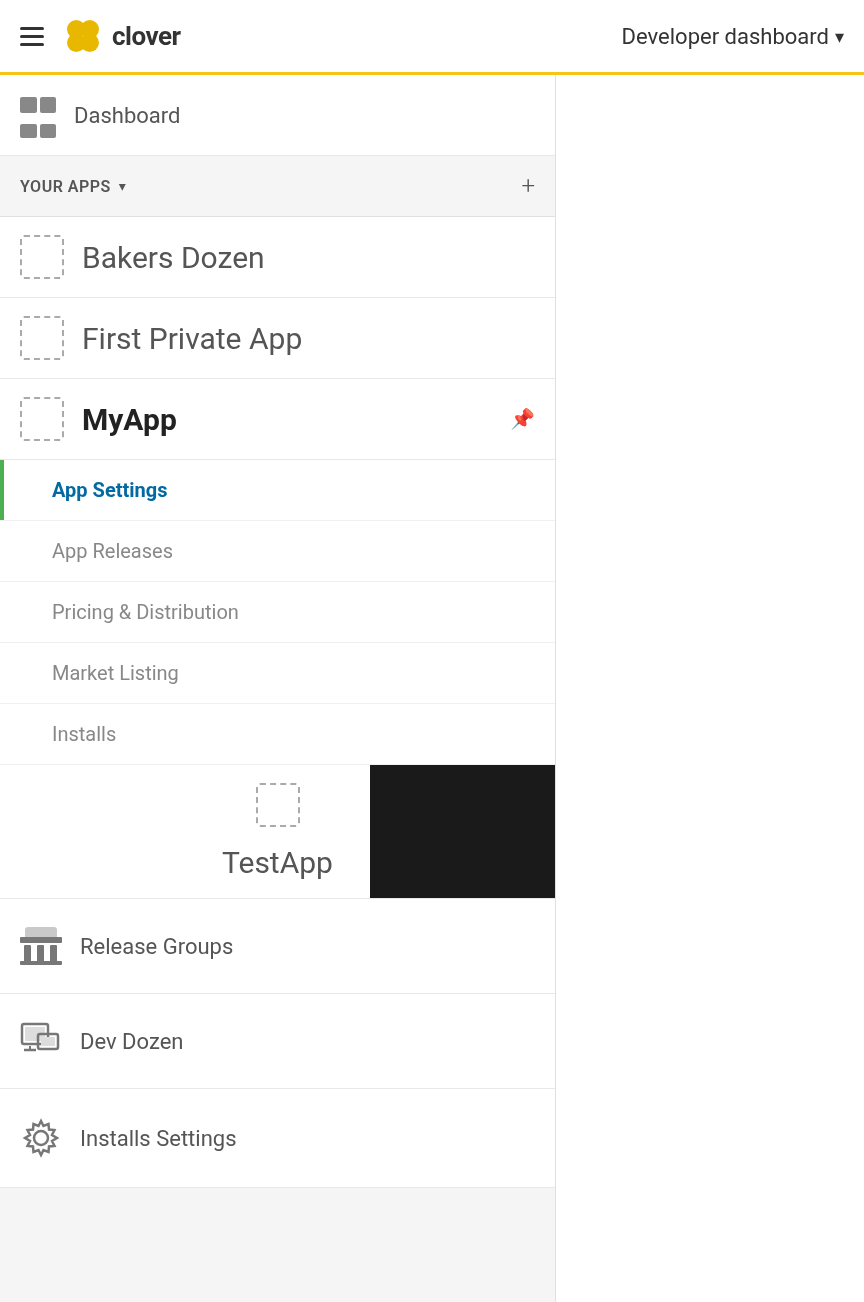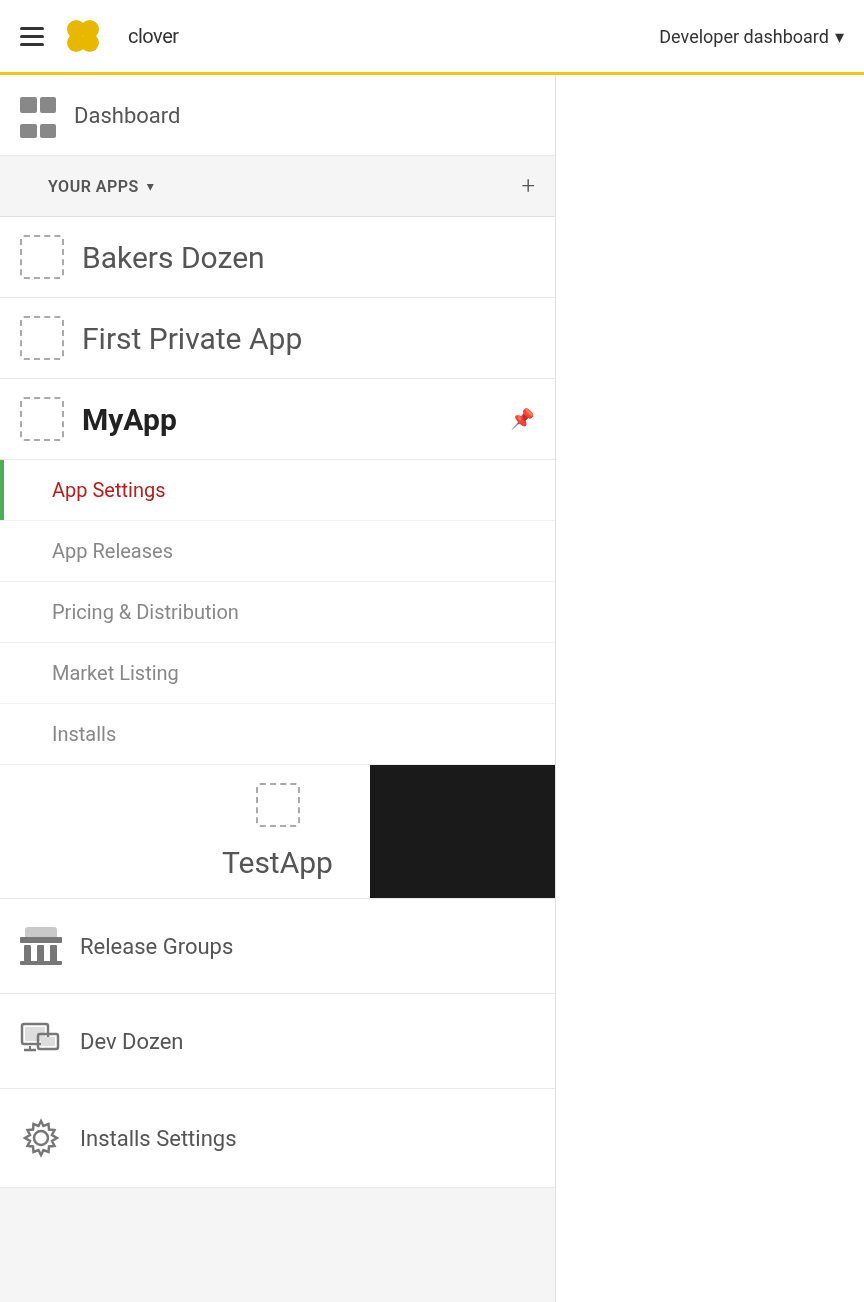--- a/index.html
+++ b/index.html
@@ -48,35 +48,34 @@
       align-items: center;
       gap: 8px;
     }
 
     .clover-icon {
       width: 42px;
       height: 42px;
     }
 
     .clover-text {
-      font-size: 20px;
-      font-weight: 400;
+      font-size: 26px;
+      font-weight: 700;
       color: #333;
       letter-spacing: -0.5px;
-      margin-left: 16px;
     }
 
     .header-right {
       display: flex;
       align-items: center;
       gap: 6px;
     }
 
     .dev-dashboard {
-      font-size: 18px;
+      font-size: 22px;
       font-weight: 400;
       color: #333;
     }
 
     .chevron-down {
       font-size: 18px;
       color: #333;
     }
 
     
@@ -136,21 +135,20 @@
       padding: 16px 20px;
       background: #f5f5f5;
       border-bottom: 1px solid #e0e0e0;
       cursor: pointer;
     }
 
     .your-apps-left {
       display: flex;
       align-items: center;
       gap: 8px;
-      margin-left: 28px;
     }
 
     .your-apps-label {
       font-size: 16px;
       font-weight: 600;
       color: #555;
       letter-spacing: 0.5px;
       text-transform: uppercase;
     }
 
@@ -214,22 +212,22 @@
       padding: 18px 20px 18px 52px;
       background: #fff;
       border-bottom: 1px solid #f0f0f0;
       cursor: pointer;
       font-size: 20px;
       color: #888;
       position: relative;
     }
 
     .submenu-item.active {
-      font-weight: 400;
-      color: #b91c1c;
+      font-weight: 700;
+      color: #0369a1;
     }
 
     .submenu-item.active::before {
       content: '';
       position: absolute;
       left: 0;
       top: 0;
       bottom: 0;
       width: 4px;
       background: #4caf50;

